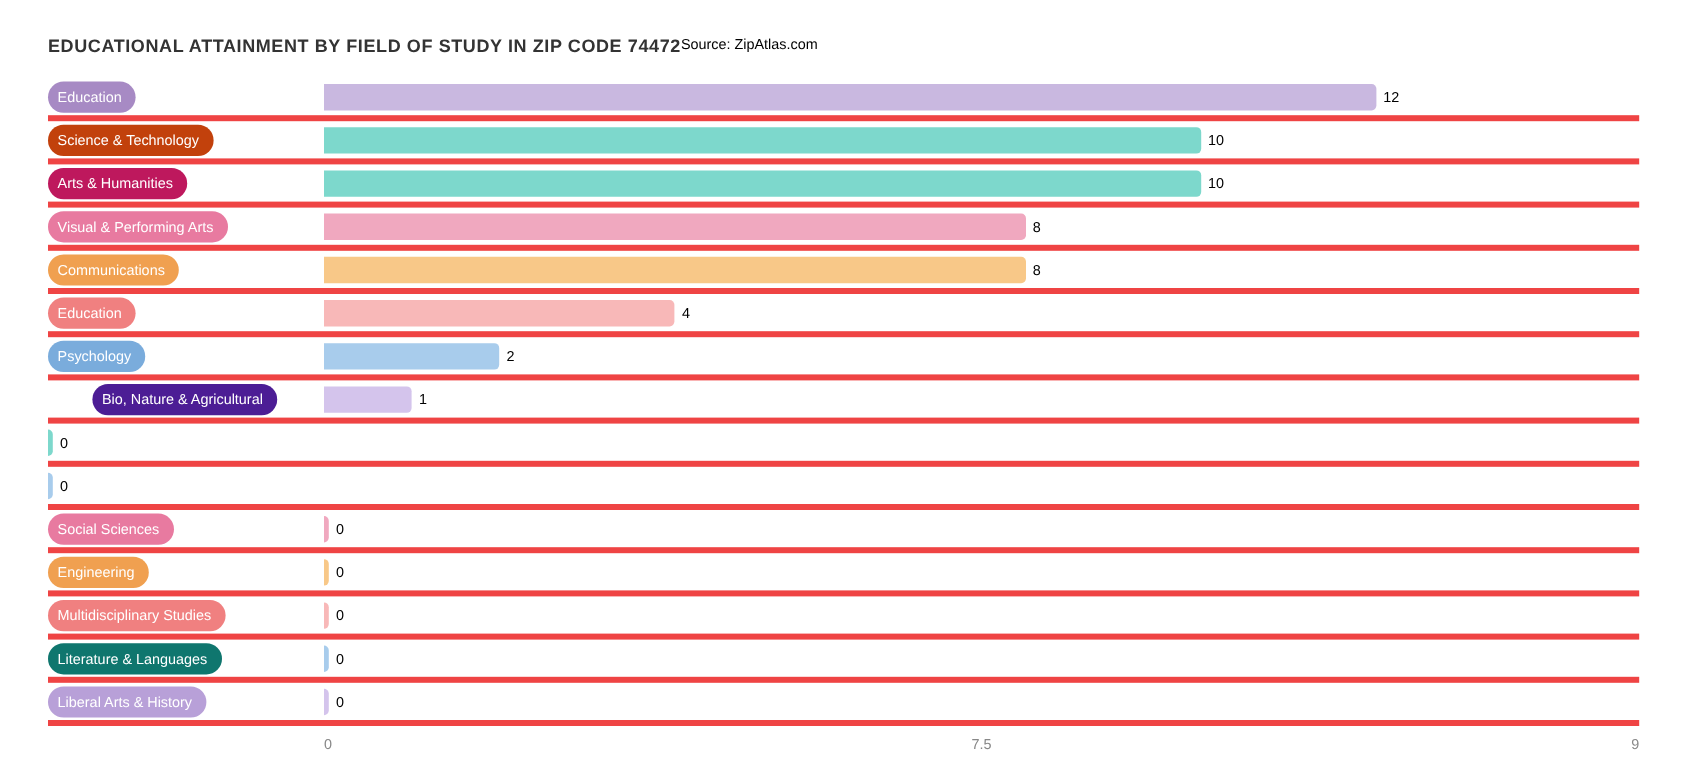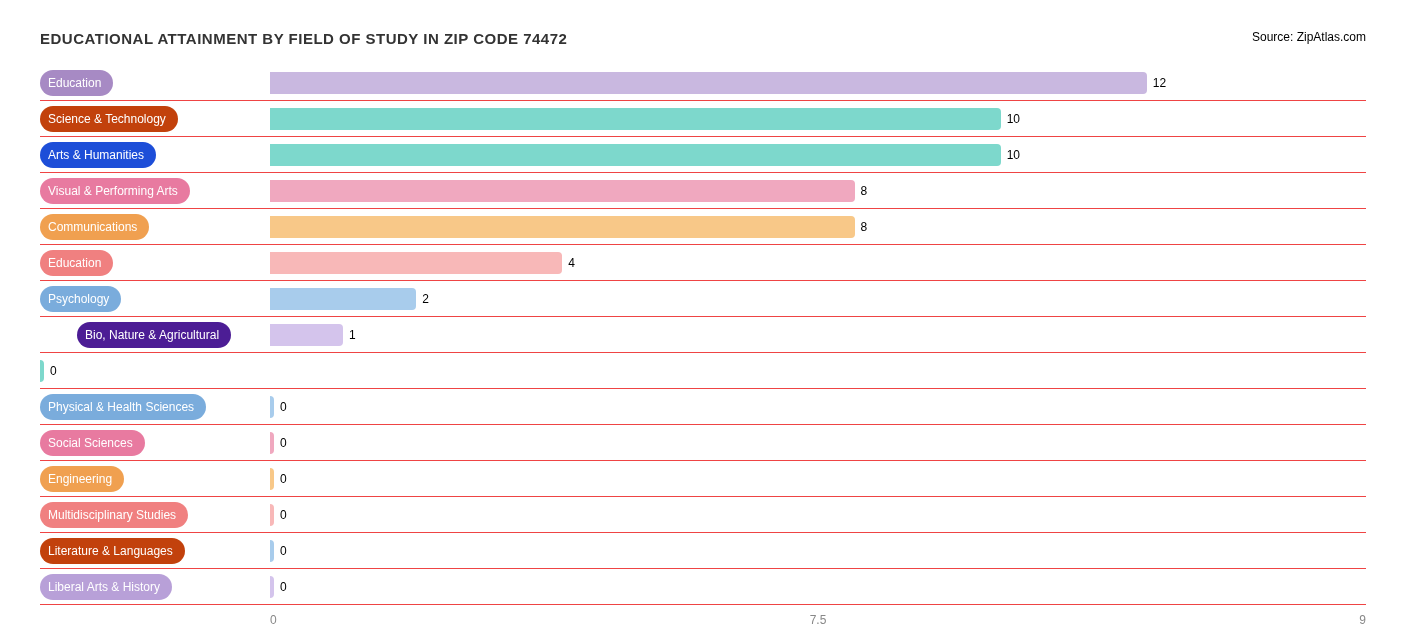--- a/index.html
+++ b/index.html
@@ -10,21 +10,21 @@
       min-height: 631px;
       padding: 20px;
     }
     .chart-container {
       width: 100%;
       background: #fff;
       padding: 10px 20px 20px 20px;
     }
     .chart-header {
       display: flex;
-      justify-content: space-between;
+      justify-content: flex-start;
       align-items: flex-start;
       margin-bottom: 18px;
     }
     .chart-title {
       font-size: 15px;
       font-weight: bold;
       color: #333;
       text-transform: uppercase;
       letter-spacing: 0.5px;
     }
@@ -33,21 +33,21 @@
       color: #000000;
     }
     .chart-area {
       display: flex;
       flex-direction: column;
       gap: 0;
     }
     .bar-row {
       display: flex;
       height: 36px;
-      border-bottom: 1px solid #ef4444;
+      border-bottom: 5px solid #ef4444;
       padding: 3px 0;
     }
     .bar-label-wrap {
       width: 230px;
       min-width: 230px;
       display: flex;
       align-items: center;
       height: 100%;
     }
     .bar-label-pill {
@@ -117,21 +117,21 @@
         <div class="bar-label-wrap">
           <span class="bar-label-pill" style="background-color: #c2410c;">Science &amp; Technology</span>
         </div>
         <div class="bar-chart-area">
           <div class="bar-fill" style="background-color: rgb(125, 216, 204); width: 66.6667%;"></div>
           <span class="bar-value">10</span>
         </div>
       </div>
       <div class="bar-row">
         <div class="bar-label-wrap">
-          <span class="bar-label-pill" style="background-color: #1d4ed8;">Arts &amp; Humanities</span>
+          <span class="bar-label-pill" style="background-color: #be185d;">Arts &amp; Humanities</span>
         </div>
         <div class="bar-chart-area">
           <div class="bar-fill" style="background-color: rgb(125, 216, 204); width: 66.6667%;"></div>
           <span class="bar-value">10</span>
         </div>
       </div>
       <div class="bar-row">
         <div class="bar-label-wrap">
           <span class="bar-label-pill" style="background-color: rgb(232, 122, 160);">Visual &amp; Performing Arts</span>
         </div>
@@ -176,23 +176,20 @@
           <span class="bar-value">1</span>
         </div>
       </div>
       <div class="bar-row">
         <div class="bar-chart-area">
           <div class="bar-fill" style="background-color: rgb(125, 216, 204); width: 4px;"></div>
           <span class="bar-value">0</span>
         </div>
       </div>
       <div class="bar-row">
-        <div class="bar-label-wrap">
-          <span class="bar-label-pill" style="background-color: rgb(122, 172, 220);">Physical &amp; Health Sciences</span>
-        </div>
         <div class="bar-chart-area">
           <div class="bar-fill" style="background-color: rgb(168, 204, 236); width: 4px;"></div>
           <span class="bar-value">0</span>
         </div>
       </div>
       <div class="bar-row">
         <div class="bar-label-wrap">
           <span class="bar-label-pill" style="background-color: rgb(232, 122, 160);">Social Sciences</span>
         </div>
         <div class="bar-chart-area">
@@ -213,21 +210,21 @@
         <div class="bar-label-wrap">
           <span class="bar-label-pill" style="background-color: rgb(240, 128, 128);">Multidisciplinary Studies</span>
         </div>
         <div class="bar-chart-area">
           <div class="bar-fill" style="background-color: rgb(248, 184, 184); width: 4px;"></div>
           <span class="bar-value">0</span>
         </div>
       </div>
       <div class="bar-row">
         <div class="bar-label-wrap">
-          <span class="bar-label-pill" style="background-color: #c2410c;">Literature &amp; Languages</span>
+          <span class="bar-label-pill" style="background-color: #0f766e;">Literature &amp; Languages</span>
         </div>
         <div class="bar-chart-area">
           <div class="bar-fill" style="background-color: rgb(168, 204, 236); width: 4px;"></div>
           <span class="bar-value">0</span>
         </div>
       </div>
       <div class="bar-row">
         <div class="bar-label-wrap">
           <span class="bar-label-pill" style="background-color: rgb(184, 160, 216);">Liberal Arts &amp; History</span>
         </div>

